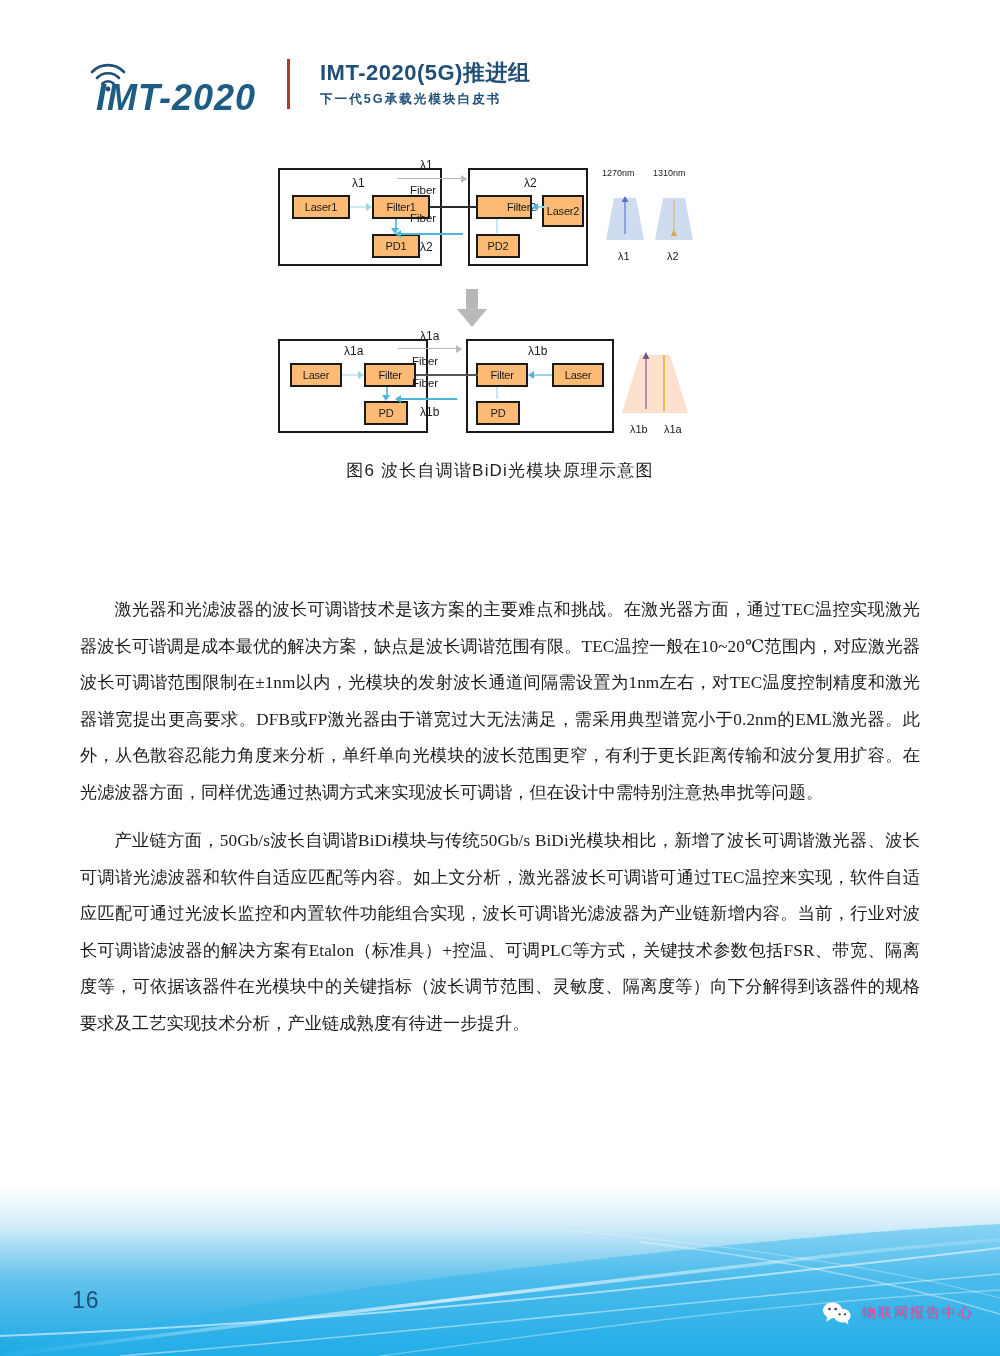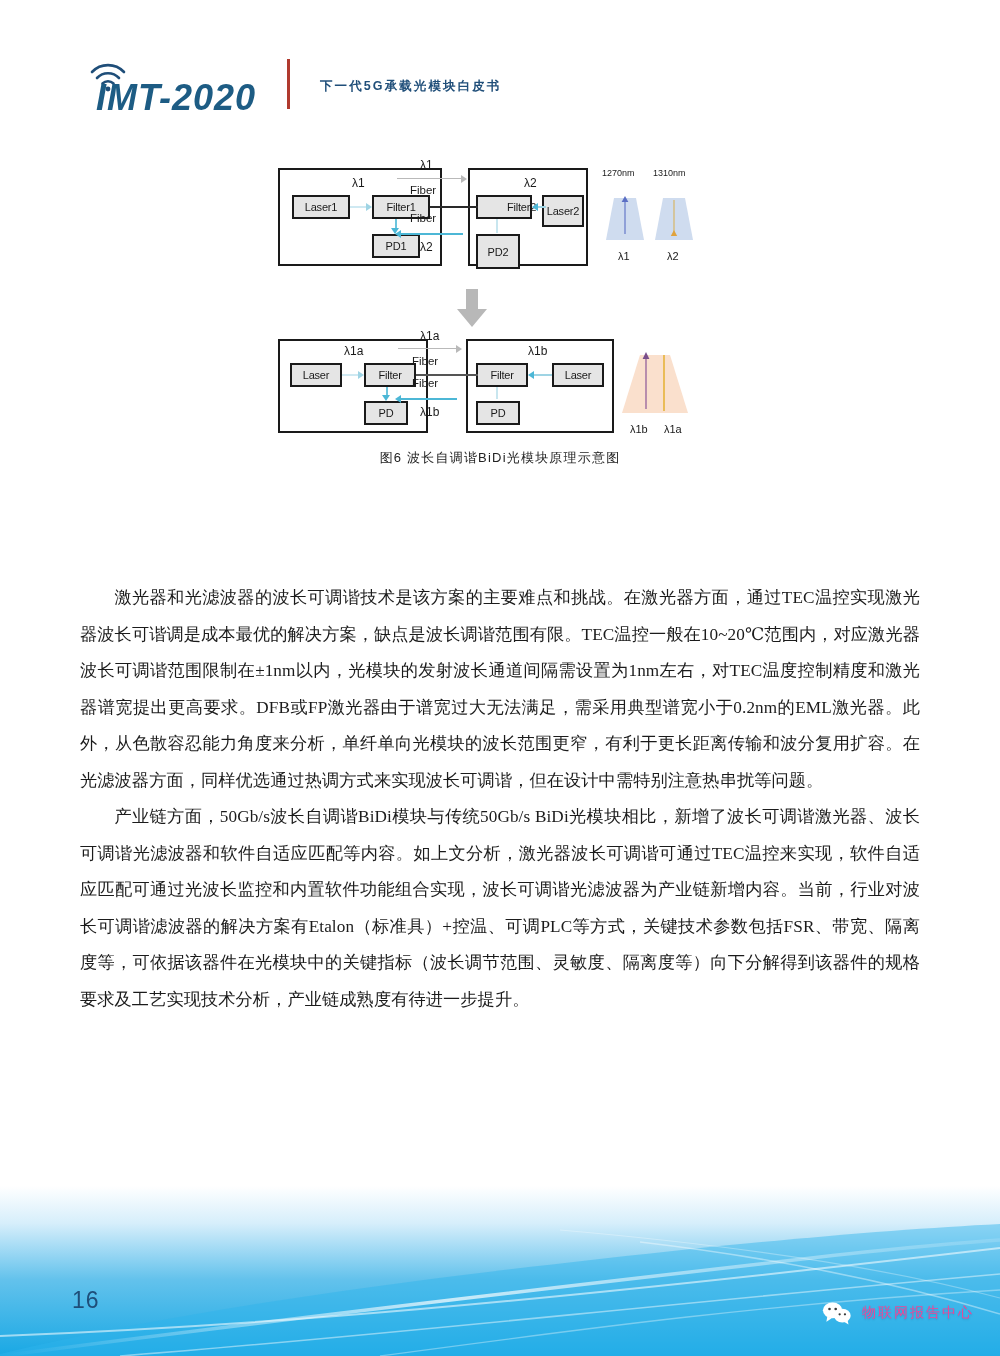--- a/index.html
+++ b/index.html
@@ -86,21 +86,21 @@
 
   .panel {
     position: absolute;
     border: 2.2px solid #1a1a1a;
     background: #ffffff;
     box-sizing: border-box;
   }
   .node {
     position: absolute;
     border: 2.2px solid #1a1a1a;
-    background: #e5e5e5;
+    background: #fdba74;
     box-sizing: border-box;
     display: flex;
     align-items: center;
     justify-content: center;
     font-family: "Liberation Sans", "DejaVu Sans", sans-serif;
     font-size: 11px;
     color: #1a1a1a;
     letter-spacing: -0.2px;
   }
   .lam {
@@ -179,34 +179,35 @@
   
   .bigarrow {
     position: absolute;
     left: 50%;
     transform: translateX(-50%);
   }
 
   .fig-caption {
     text-align: center;
     font-family: "Liberation Sans", "DejaVu Sans", sans-serif;
-    font-size: 13px;
+    font-size: 17px;
     color: #222;
     letter-spacing: 1.2px;
+    margin-top: 10px;
   }
 
   
   .body-text {
     position: absolute;
     left: 80px;
     top: 580px;
     width: 840px;
   }
   .body-text p {
-    margin: 0 0 0px 0;
+    margin: 12px 0 0px 0;
     font-size: 17.2px;
     line-height: 36.5px;
     text-align: justify;
     text-align-last: left;
     text-indent: 2em;
     letter-spacing: 0.1px;
     color: #1b1b1b;
   }
 
   
@@ -260,20 +261,21 @@
         </g>
         <circle cx="26" cy="37" r="2.4" fill="#1f4e79"></circle>
 
         <g fill="#1d5c84" font-family="Liberation Sans, sans-serif" font-size="36" font-weight="bold" font-style="italic">
           <text x="14" y="58" letter-spacing="1">IMT-2020</text>
         </g>
       </svg>
     </div>
     <div class="logo-divider"></div>
     <div class="logo-text-block">
+      <div class="logo-title">IMT-2020(5G)推进组</div>
       <div class="logo-subtitle">下一代5G承载光模块白皮书</div>
     </div>
   </div>
 </div>
 
 <div class="figure-area">
 
   <div class="diagram" style="height:125px;">
 
     <div class="panel" style="left:8px; top:8px; width:164px; height:98px;"></div>
@@ -282,21 +284,21 @@
     <div class="node" style="left:102px; top:74px; width:48px; height:24px;">PD1</div>
     <div class="lam" style="left:82px; top:16px;">λ1</div>
     <div class="wire-h" style="left:80px; top:46px; width:18px; background:#cfe9f2;"></div>
     <div class="arrow-r" style="left:96px; top:43px; border-left-color:#9fd4e4;"></div>
     <div class="wire-v" style="left:125px; top:59px; height:12px; background:#6cc5de;"></div>
     <div class="arrow-d" style="left:121px; top:68px;"></div>
 
     <div class="panel" style="left:198px; top:8px; width:120px; height:98px;"></div>
     <div class="node" style="left:206px; top:35px; width:56px; height:24px;padding-left:35px;">Filter2</div>
     <div class="node" style="left:272px; top:35px; width:42px; height:32px;">Laser2</div>
-    <div class="node" style="left:206px; top:74px; width:44px; height:35px;text-align:center;">PD2</div>
+    <div class="node" style="left:206px; top:74px; width:44px; height:24px;text-align:center;">PD2</div>
     <div class="lam" style="left:254px; top:16px;">λ2</div>
     <div class="wire-h" style="left:268px; top:46px; width:8px;"></div>
     <div class="arrow-l" style="left:262px; top:43px;"></div>
     <div class="wire-v" style="left:226px; top:59px; height:14px; background:#c8e6ef;"></div>
 
     <div class="wire-dark-h" style="left:160px; top:46px; width:48px;"></div>
     <div class="lam" style="left:150px; top:-2px;">λ1</div>
     <div class="wire-grey-h" style="left:127px; top:18px; width:66px;"></div>
     <div class="arrow-r" style="left:191px; top:15px;"></div>
     <div class="fiberlbl" style="left:140px; top:24px;">Fiber</div>

